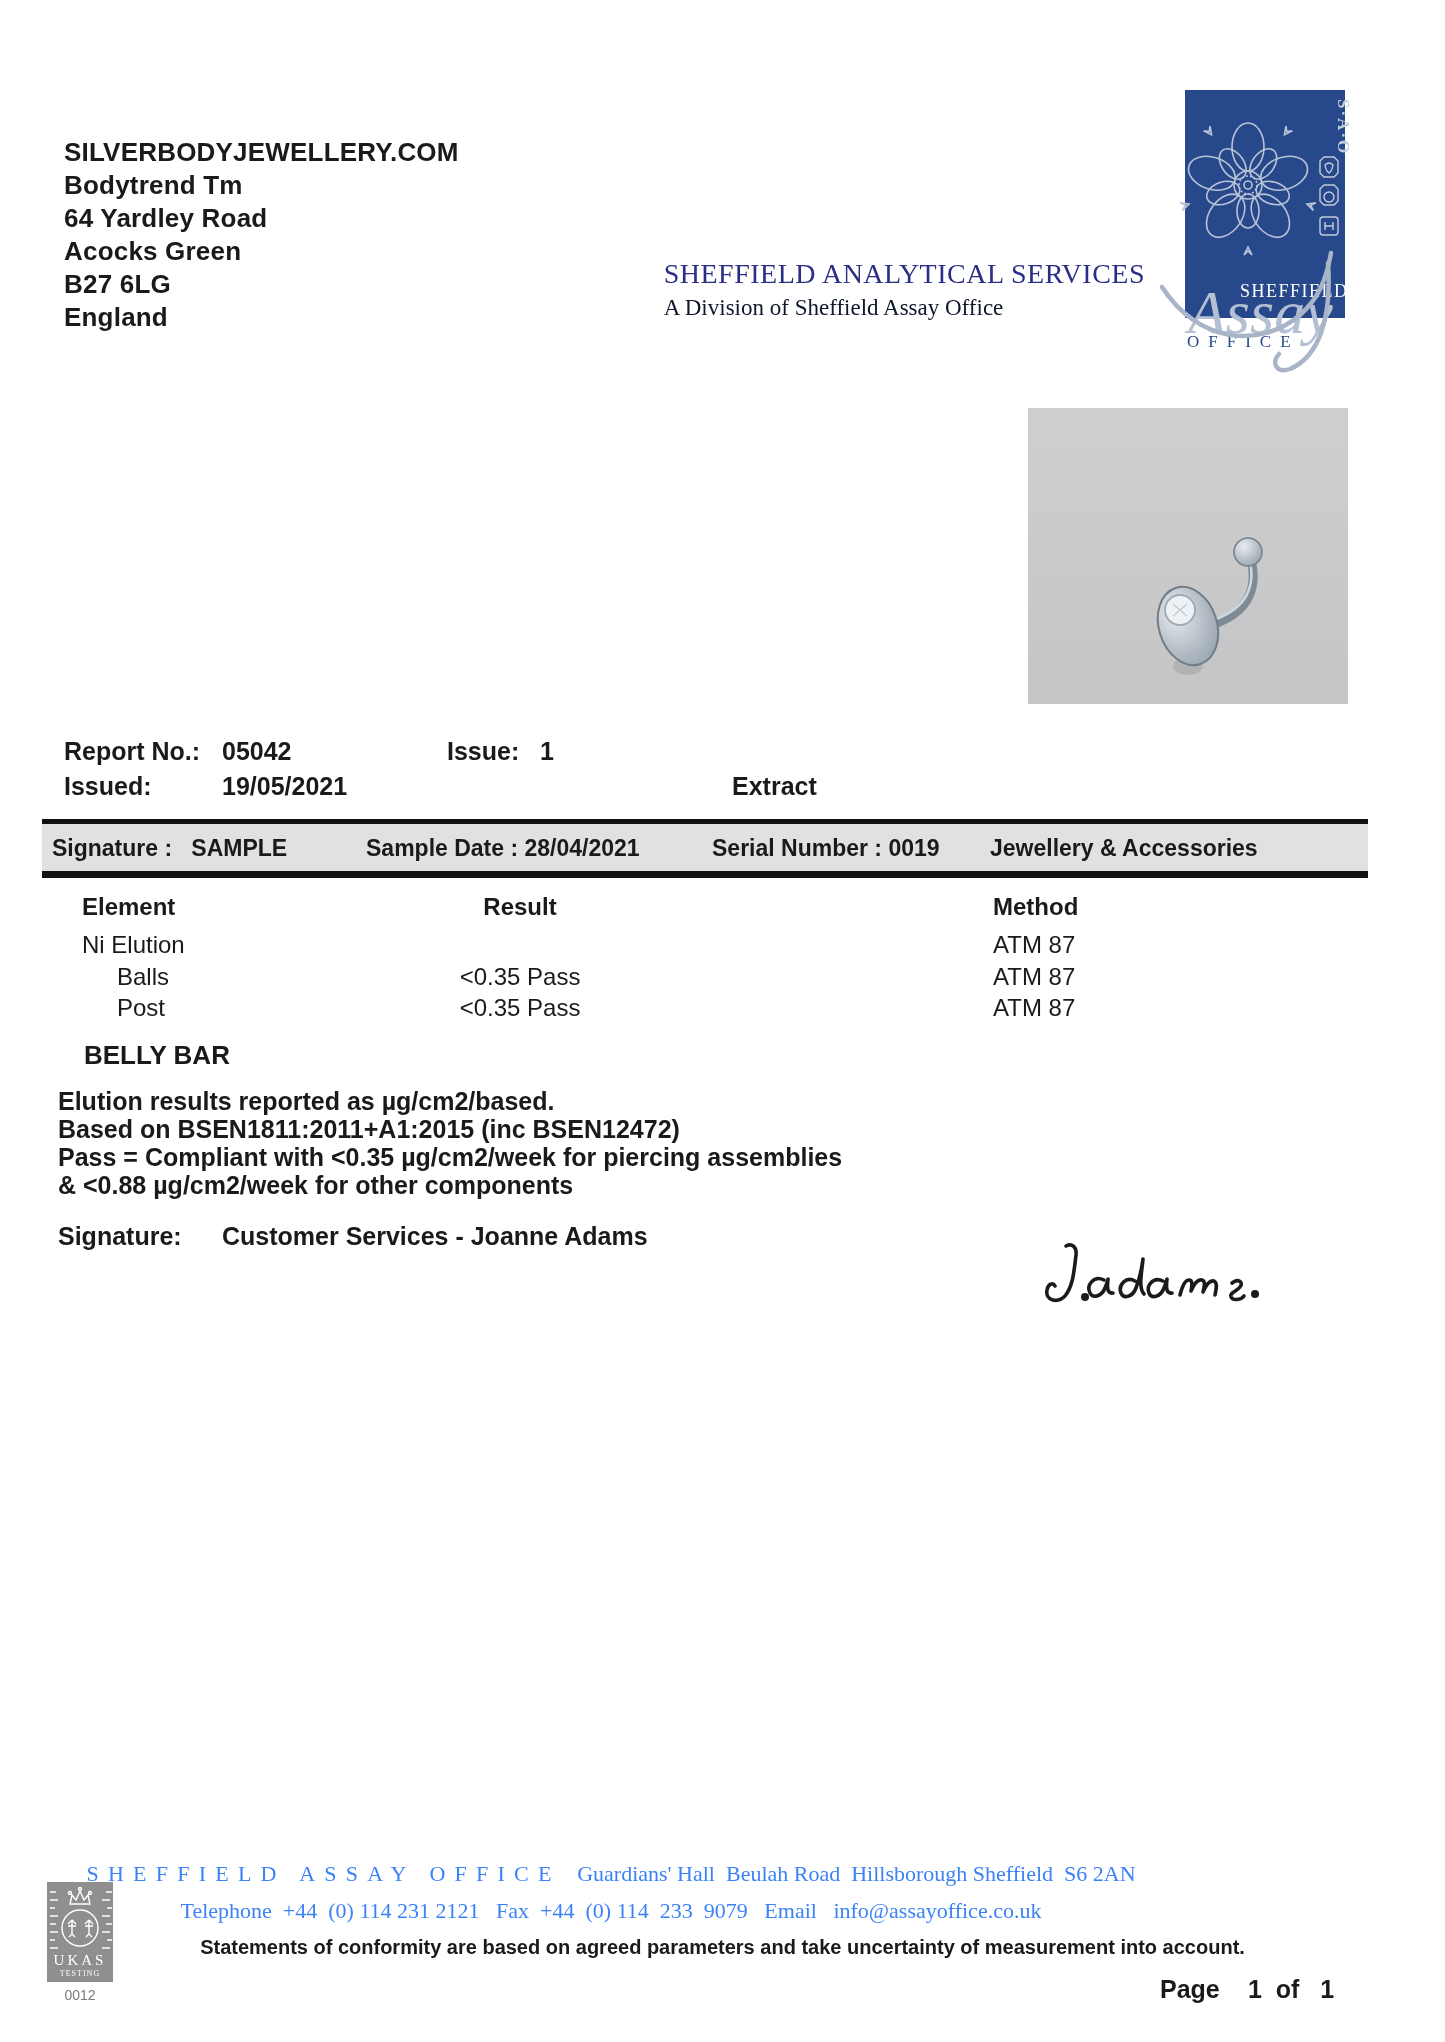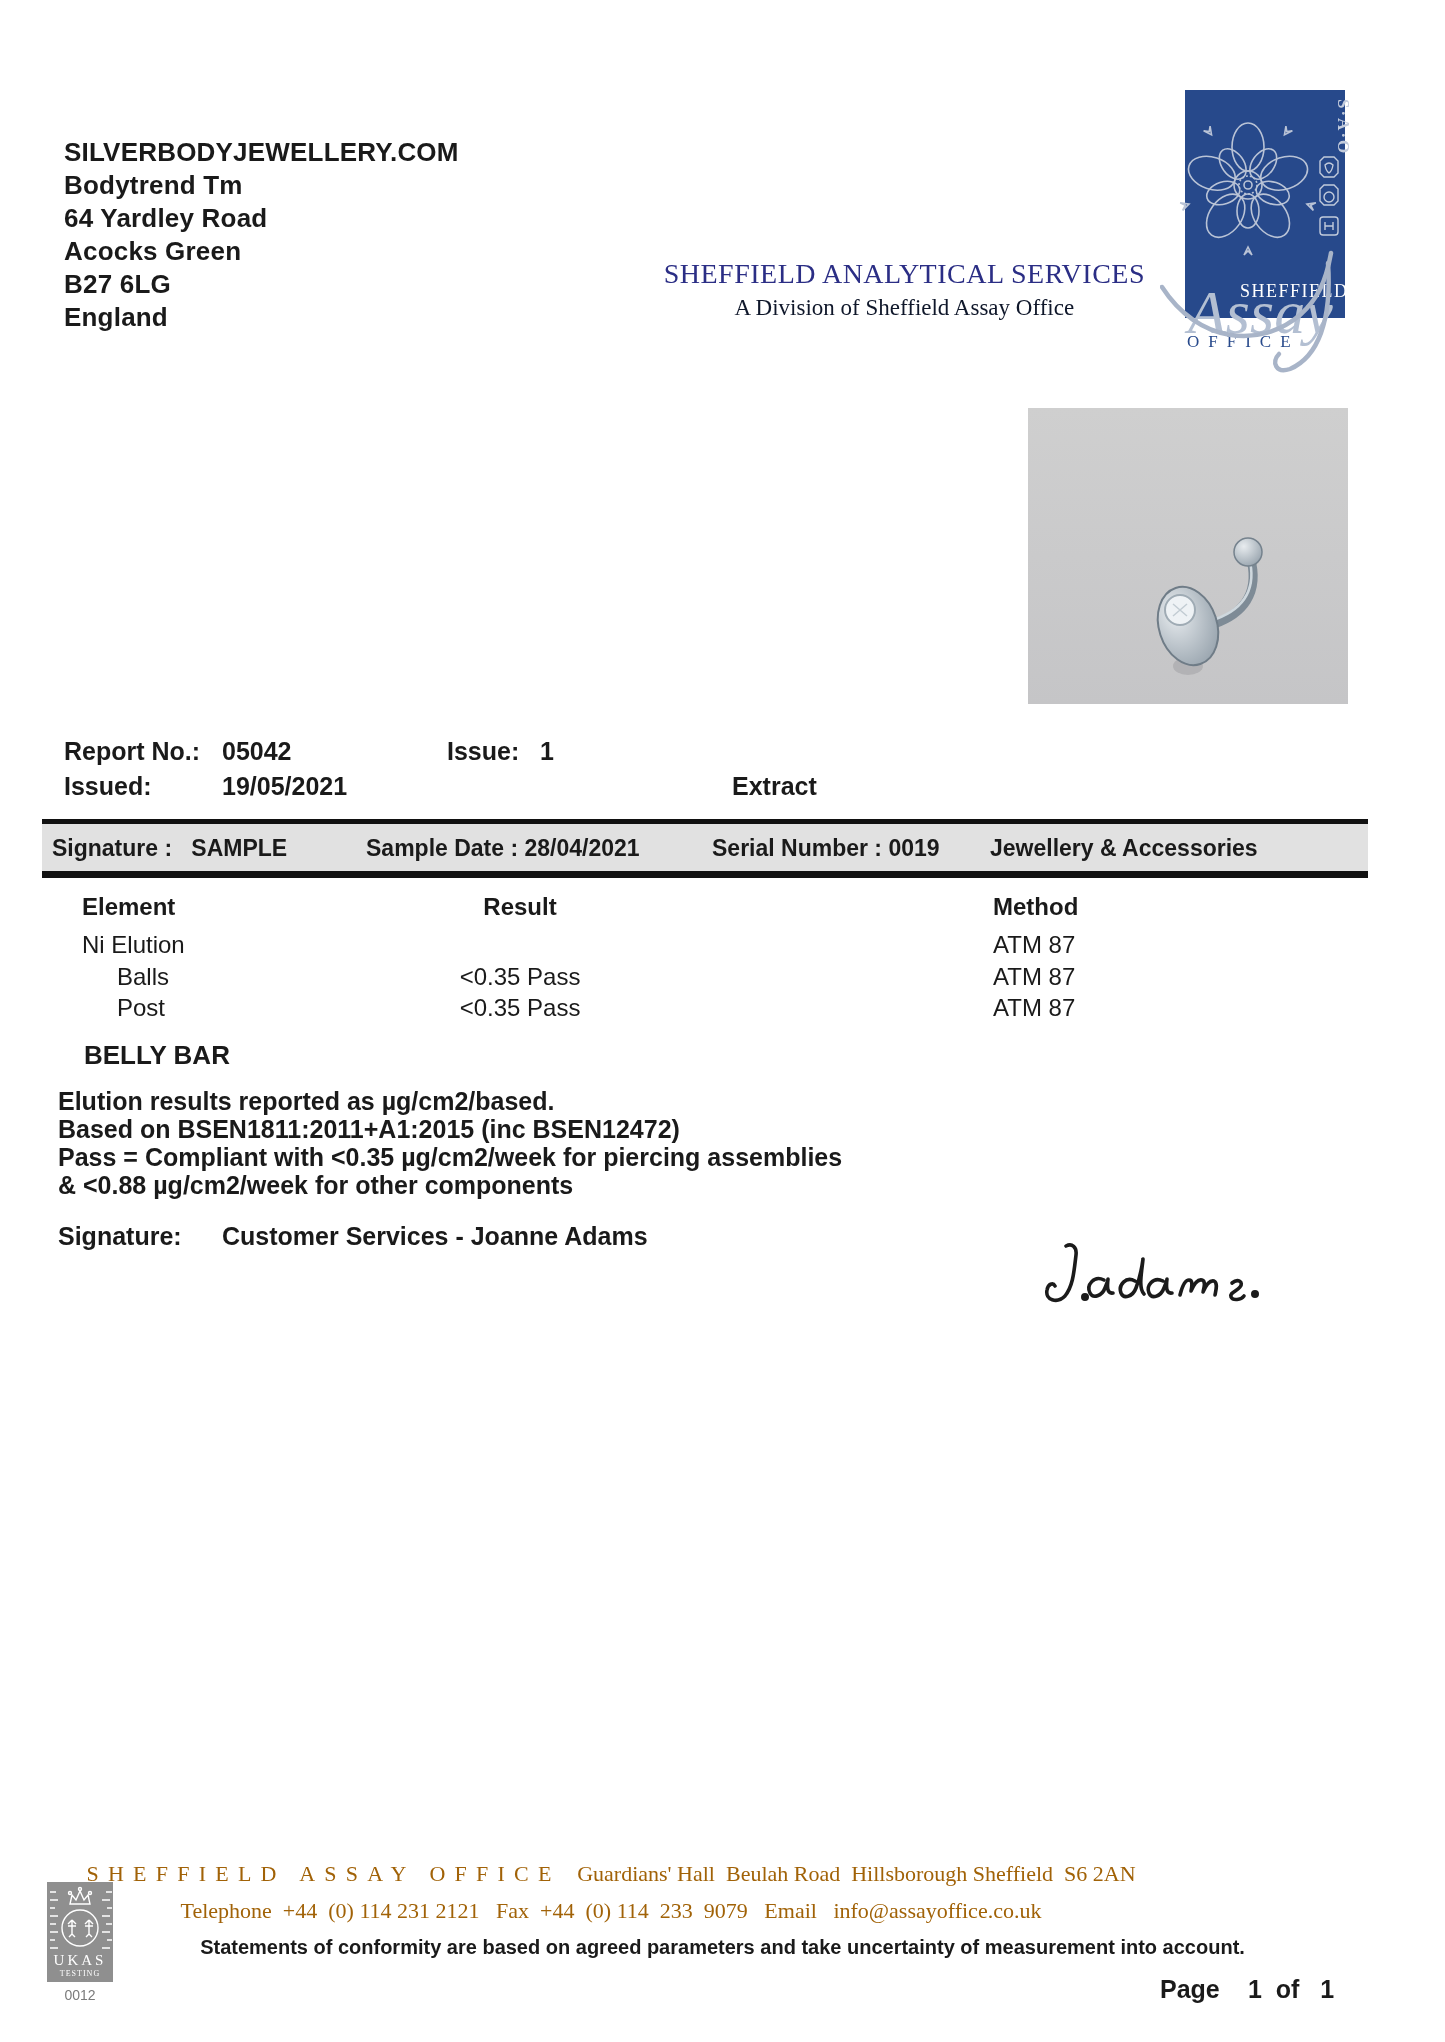--- a/index.html
+++ b/index.html
@@ -9,37 +9,37 @@
     font-family:"Liberation Sans", sans-serif; color:#1a1a1a;
   }
   .abs { position:absolute; }
   .b { font-weight:bold; }
   .pre { white-space:pre; }
 
   
   .addr { left:64px; top:136px; font-size:26px; font-weight:bold; line-height:33px; letter-spacing:0.2px; }
 
   
-  .sas-wrap { right:300px; top:258px; text-align:center; }
+  .sas-wrap { right:300px; top:258px; text-align:left; }
   .sas-title { font-family:"Liberation Serif",serif; font-size:28px; color:#2b2e85; letter-spacing:0.5px; }
   .sas-sub { font-family:"Liberation Serif",serif; font-size:23px; color:#0f172a; margin-top:5px; }
 
   
   .meta-label { font-size:25px; font-weight:bold; }
   .ref-bar { left:42px; top:824px; width:1326px; height:47px; background:#e1e1e1; }
   .bar-black { left:42px; width:1326px; background:#111; }
   .ref-text { font-size:23px; font-weight:bold; top:835px; }
 
   
   .cell { font-size:24px; }
   .result-col { left:380px; width:280px; text-align:center; }
   .notes-line { font-size:25px; font-weight:bold; line-height:28px; }
 
   
-  .foot-line { left:0; width:1222px; text-align:center; font-family:"Liberation Serif",serif; font-size:22px; color:#a16207; }
+  .foot-line { left:0; width:1222px; text-align:center; font-family:"Liberation Serif",serif; font-size:22px; color:#3b82f6; }
   .foot-bold { left:0; width:1445px; text-align:center; font-size:20px; font-weight:bold; }
   .office-name { letter-spacing:0.42em; }
 
   .pagebox { font-size:25px; font-weight:bold; }
 </style>
 </head>
 <body>
 
 <div class="abs addr">
   <div>SILVERBODYJEWELLERY.COM</div>

